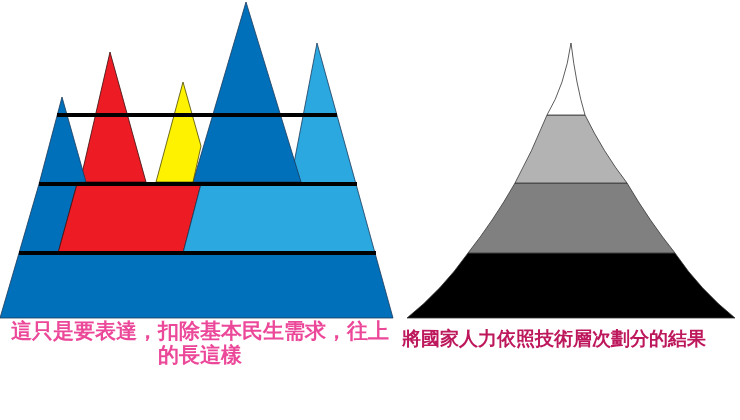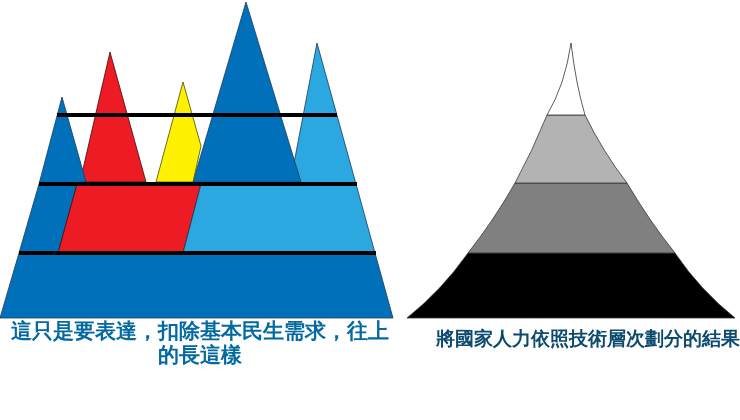--- a/index.html
+++ b/index.html
@@ -1,25 +1,25 @@
 <!DOCTYPE html>
 <html><head>
 <meta charset="utf-8">
 <style>
   html, body { margin:0; padding:0; background:#ffffff; }
   body { width:740px; height:420px; position:relative; overflow:hidden; font-family:"DejaVu Sans", sans-serif; }
   svg.fig { position:absolute; left:0; top:0; }
   .caption-left {
     position:absolute; left:0; top:319px; width:400px;
-    text-align:center; font-weight:bold; font-size:21px; line-height:24px; color:#0369a1;
+    text-align:center; font-weight:bold; font-size:21px; line-height:24px; color:#ec4899;
   }
   .caption-left div { white-space:nowrap; }
   .caption-right {
     position:absolute; left:402px; top:326px; width:338px;
-    text-align:right; font-weight:bold; font-size:19px; line-height:24px; color:#0c4a6e; white-space:nowrap;
+    text-align:left; font-weight:bold; font-size:19px; line-height:24px; color:#be185d; white-space:nowrap;
   }
 </style>
 </head>
 <body>
 
 <svg class="fig" width="740" height="420" viewBox="0 0 740 420">
 
   <polygon points="19,253 375,253 393,318 0,318" fill="#0070BB" stroke="#1a3a5a" stroke-width="0.8"></polygon>
 
   <polygon points="39,184 77,184 58,253 19,253" fill="#0070BB" stroke="#1a3a5a" stroke-width="0.8"></polygon>

